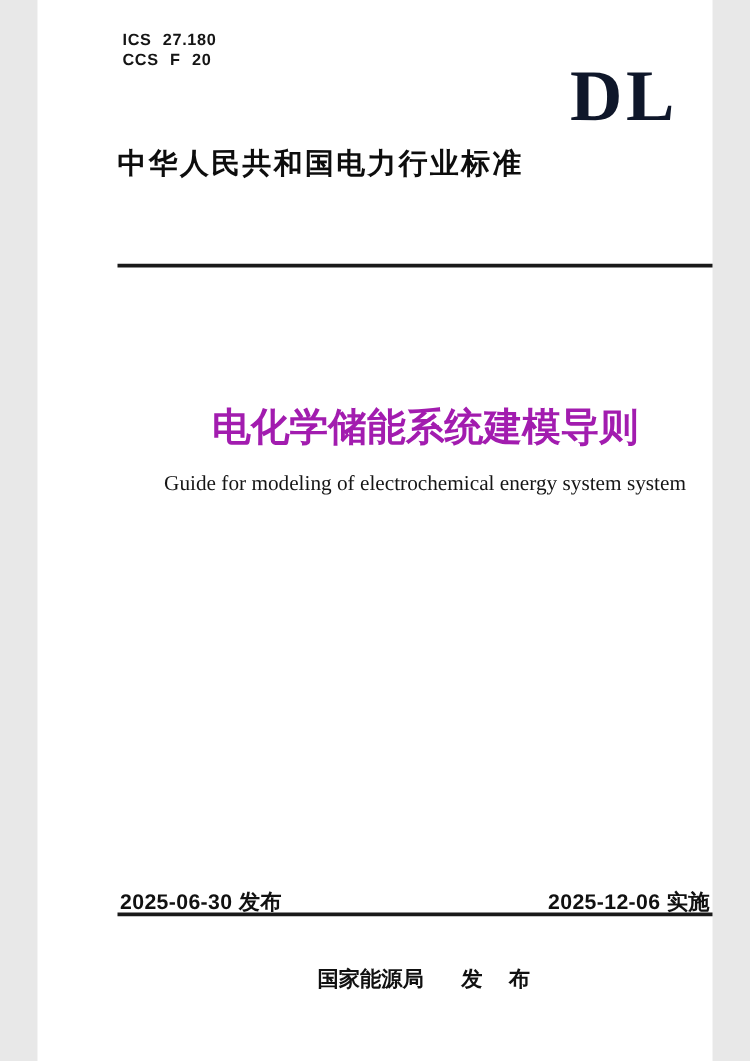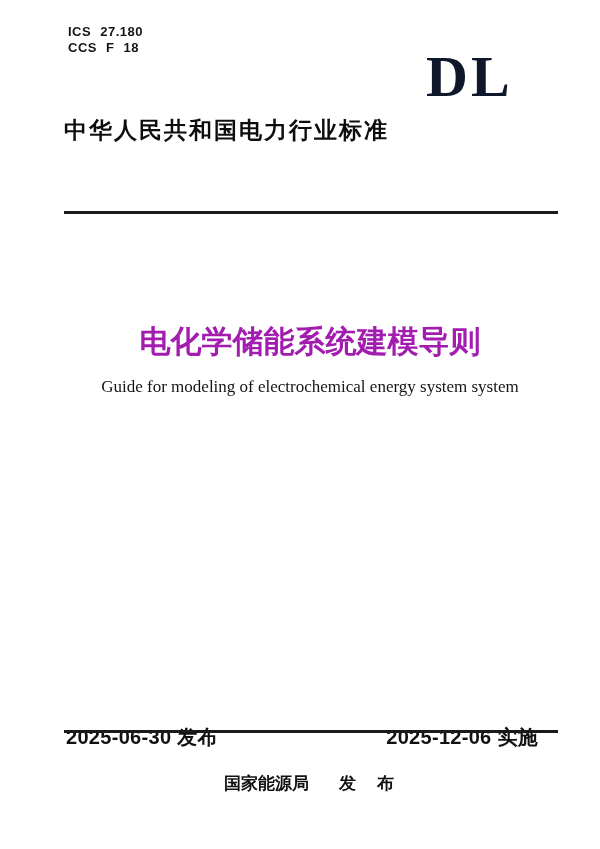--- a/index.html
+++ b/index.html
@@ -3,21 +3,21 @@
 <meta charset="utf-8">
 <style>
   html, body {
     margin: 0;
     padding: 0;
     background: #e8e8e8;
     font-family: "Liberation Sans", sans-serif;
   }
   .page {
     position: relative;
-    width: 600px;
+    width: 540px;
     height: 849px;
     margin: 0 auto;
     background: #ffffff;
     color: #111111;
     overflow: hidden;
   }
   
   .codes {
     position: absolute;
     left: 68px;
@@ -98,25 +98,24 @@
     color: #151515;
   }
   
   .dates-row {
     position: absolute;
     left: 66px;
     top: 710px;
     width: 472px;
     display: flex;
     justify-content: space-between;
-    font-size: 20px;
+    font-size: 17px;
     font-weight: bold;
     letter-spacing: 0.3px;
     color: #111111;
-    margin-top: 14px;
   }
   .bottom-rule {
     position: absolute;
     left: 64px;
     top: 730px;
     width: 494px;
     height: 3px;
     background: #1a1a1a;
   }
   
@@ -137,21 +136,21 @@
     letter-spacing: 2px;
   }
 </style>
 </head>
 <body>
 
 <div class="page">
 
   <div class="codes">
     <div>ICS 27.180</div>
-    <div>CCS F 18</div>
+    <div>CCS F 20</div>
   </div>
 
   <div class="dl-logo">DL</div>
 
   <div class="standard-name">中华人民共和国电力行业标准</div>
 
 
   <div class="top-rule"></div>
 
   <div class="main-title">电化学储能系统建模导则</div>

